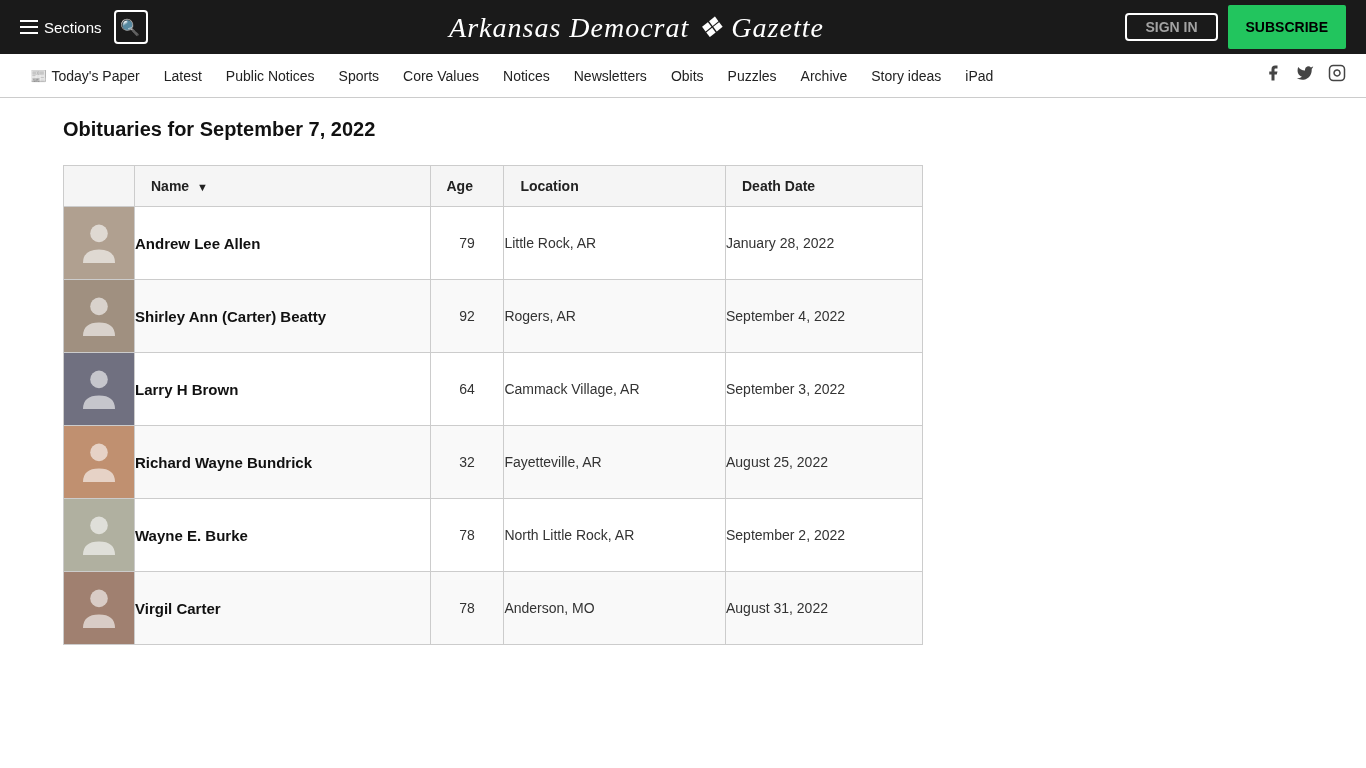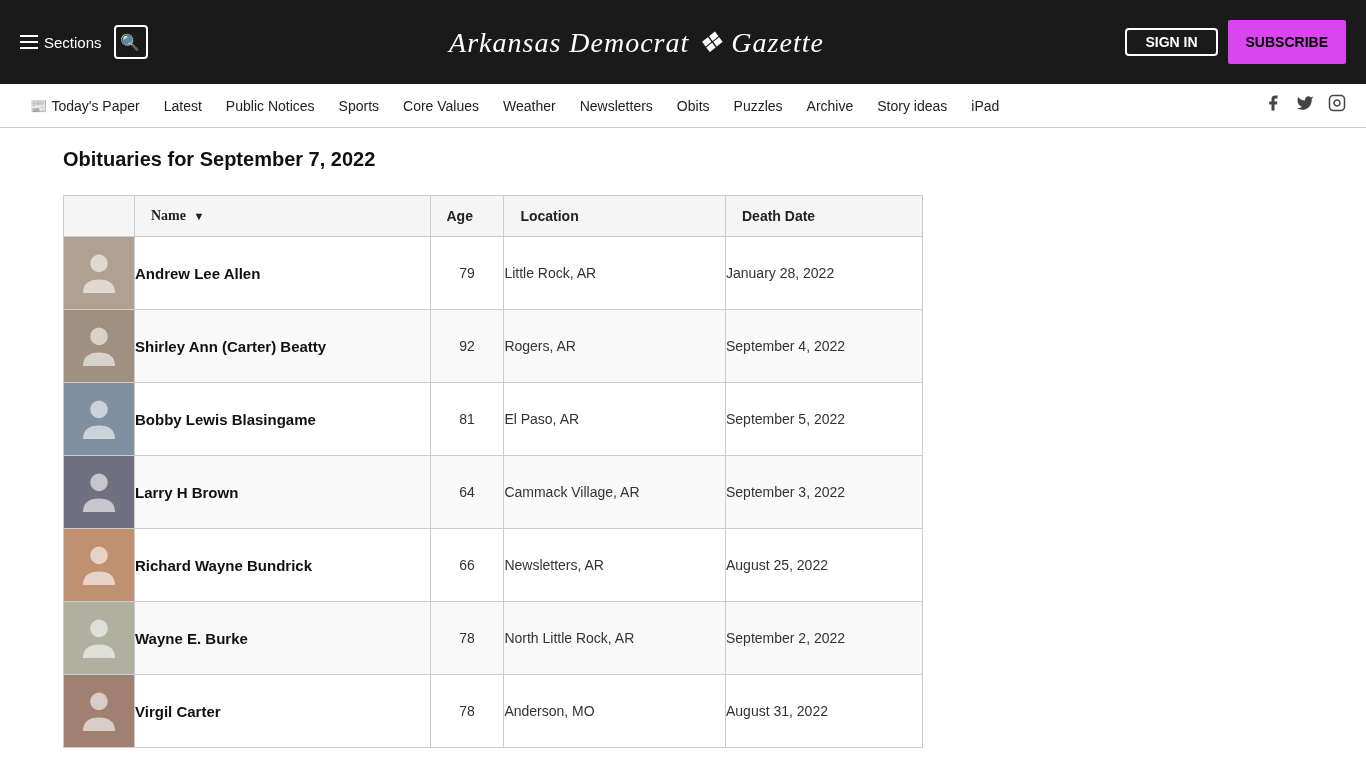--- a/index.html
+++ b/index.html
@@ -5,21 +5,21 @@
     * { margin: 0; padding: 0; box-sizing: border-box; }
     body { font-family: Georgia, 'Times New Roman', serif; background: #fff; color: #222; font-size: 15px; }
 
     
     .top-header {
       background: #1a1a1a;
       display: flex;
       align-items: center;
       justify-content: space-between;
       padding: 0 20px;
-      height: 84px;
+      height: 54px;
     }
     .header-left {
       display: flex;
       align-items: center;
       gap: 12px;
     }
     .sections-btn {
       display: flex;
       align-items: center;
       gap: 6px;
@@ -62,30 +62,30 @@
       font-style: italic;
     }
     .header-right {
       display: flex;
       align-items: center;
       gap: 10px;
     }
     .sign-in-btn {
       background: none;
       border: 2px solid #fff;
-      color: #ffffff;
+      color: #a3a3a3;
       padding: 4px 18px;
       font-size: 14px;
       font-family: Arial, sans-serif;
       font-weight: bold;
       cursor: pointer;
       border-radius: 4px;
     }
     .subscribe-btn {
-      background: #d946ef;
+      background: #22c55e;
       border: none;
       color: #000;
       padding: 14px 18px;
       font-size: 14px;
       font-family: Arial, sans-serif;
       font-weight: bold;
       cursor: pointer;
       border-radius: 2px;
     }
 
@@ -244,21 +244,21 @@
     <a class="nav-item">
       <span>Public Notices</span>
     </a>
     <a class="nav-item">
       <span>Sports</span>
     </a>
     <a class="nav-item">
       <span>Core Values</span>
     </a>
     <a class="nav-item">
-      <span>Weather</span>
+      <span>Notices</span>
     </a>
     <a class="nav-item">
       <span>Newsletters</span>
     </a>
     <a class="nav-item">
       <span>Obits</span>
     </a>
     <a class="nav-item">
       <span>Puzzles</span>
     </a>
@@ -293,21 +293,21 @@
   </div>
 </nav>
 
 <main class="main-content">
   <h1 class="page-title">Obituaries for September 7, 2022</h1>
 
   <table class="obituaries-table">
     <thead>
       <tr>
         <th></th>
-        <th style="cursor:pointer;font-family:Liberation Serif, serif;">
+        <th style="cursor:pointer;">
           <span>Name</span>
           <span class="sort-arrow">▼</span>
         </th>
         <th>
           <span>Age</span>
         </th>
         <th>
           <span>Location</span>
         </th>
         <th>
@@ -339,34 +339,20 @@
   </svg>
             </div>
           </td>
           <td class="name-cell">Shirley Ann (Carter) Beatty</td>
           <td class="age-cell">92</td>
           <td class="location-cell">Rogers, AR</td>
           <td class="deathdate-cell">September 4, 2022</td>
         </tr>
         <tr>
           <td class="photo-cell">
-            <div class="avatar-box avatar-box-3">
-              <svg viewBox="0 0 50 60" width="40" height="48" fill="rgba(255,255,255,0.6)">
-    <circle cx="25" cy="18" r="11"></circle>
-    <path d="M5 55 Q5 38 25 38 Q45 38 45 55Z"></path>
-  </svg>
-            </div>
-          </td>
-          <td class="name-cell">Bobby Lewis Blasingame</td>
-          <td class="age-cell">81</td>
-          <td class="location-cell">El Paso, AR</td>
-          <td class="deathdate-cell">September 5, 2022</td>
-        </tr>
-        <tr>
-          <td class="photo-cell">
             <div class="avatar-box avatar-box-4">
               <svg viewBox="0 0 50 60" width="40" height="48" fill="rgba(255,255,255,0.6)">
     <circle cx="25" cy="18" r="11"></circle>
     <path d="M5 55 Q5 38 25 38 Q45 38 45 55Z"></path>
   </svg>
             </div>
           </td>
           <td class="name-cell">Larry H Brown</td>
           <td class="age-cell">64</td>
           <td class="location-cell">Cammack Village, AR</td>
@@ -375,22 +361,22 @@
         <tr>
           <td class="photo-cell">
             <div class="avatar-box avatar-box-5">
               <svg viewBox="0 0 50 60" width="40" height="48" fill="rgba(255,255,255,0.6)">
     <circle cx="25" cy="18" r="11"></circle>
     <path d="M5 55 Q5 38 25 38 Q45 38 45 55Z"></path>
   </svg>
             </div>
           </td>
           <td class="name-cell">Richard Wayne Bundrick</td>
-          <td class="age-cell">66</td>
-          <td class="location-cell">Newsletters, AR</td>
+          <td class="age-cell">32</td>
+          <td class="location-cell">Fayetteville, AR</td>
           <td class="deathdate-cell">August 25, 2022</td>
         </tr>
         <tr>
           <td class="photo-cell">
             <div class="avatar-box avatar-box-6">
               <svg viewBox="0 0 50 60" width="40" height="48" fill="rgba(255,255,255,0.6)">
     <circle cx="25" cy="18" r="11"></circle>
     <path d="M5 55 Q5 38 25 38 Q45 38 45 55Z"></path>
   </svg>
             </div>

